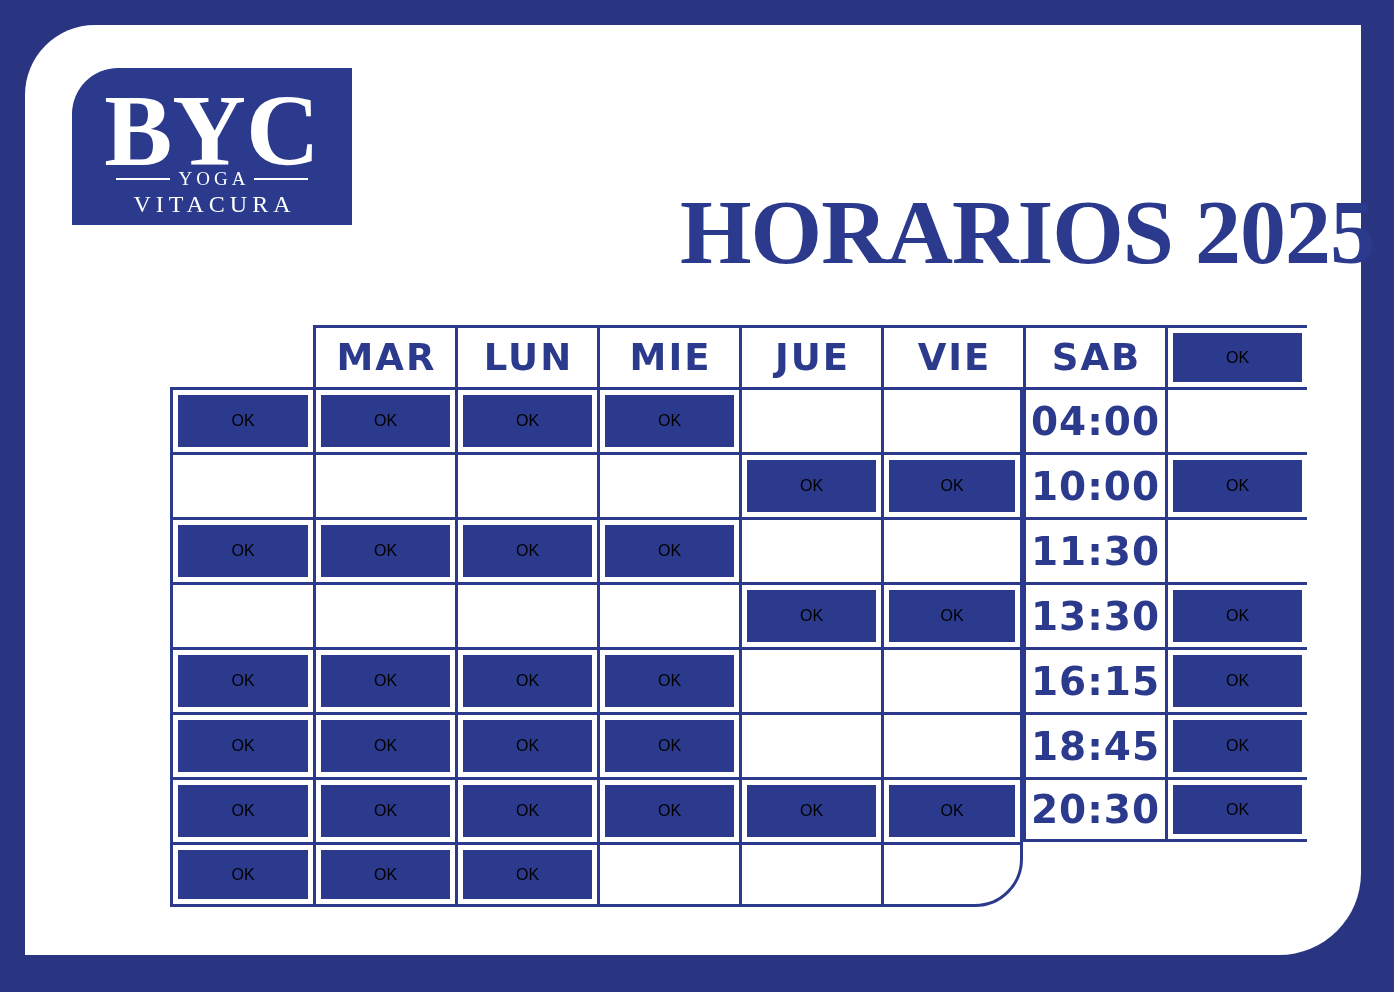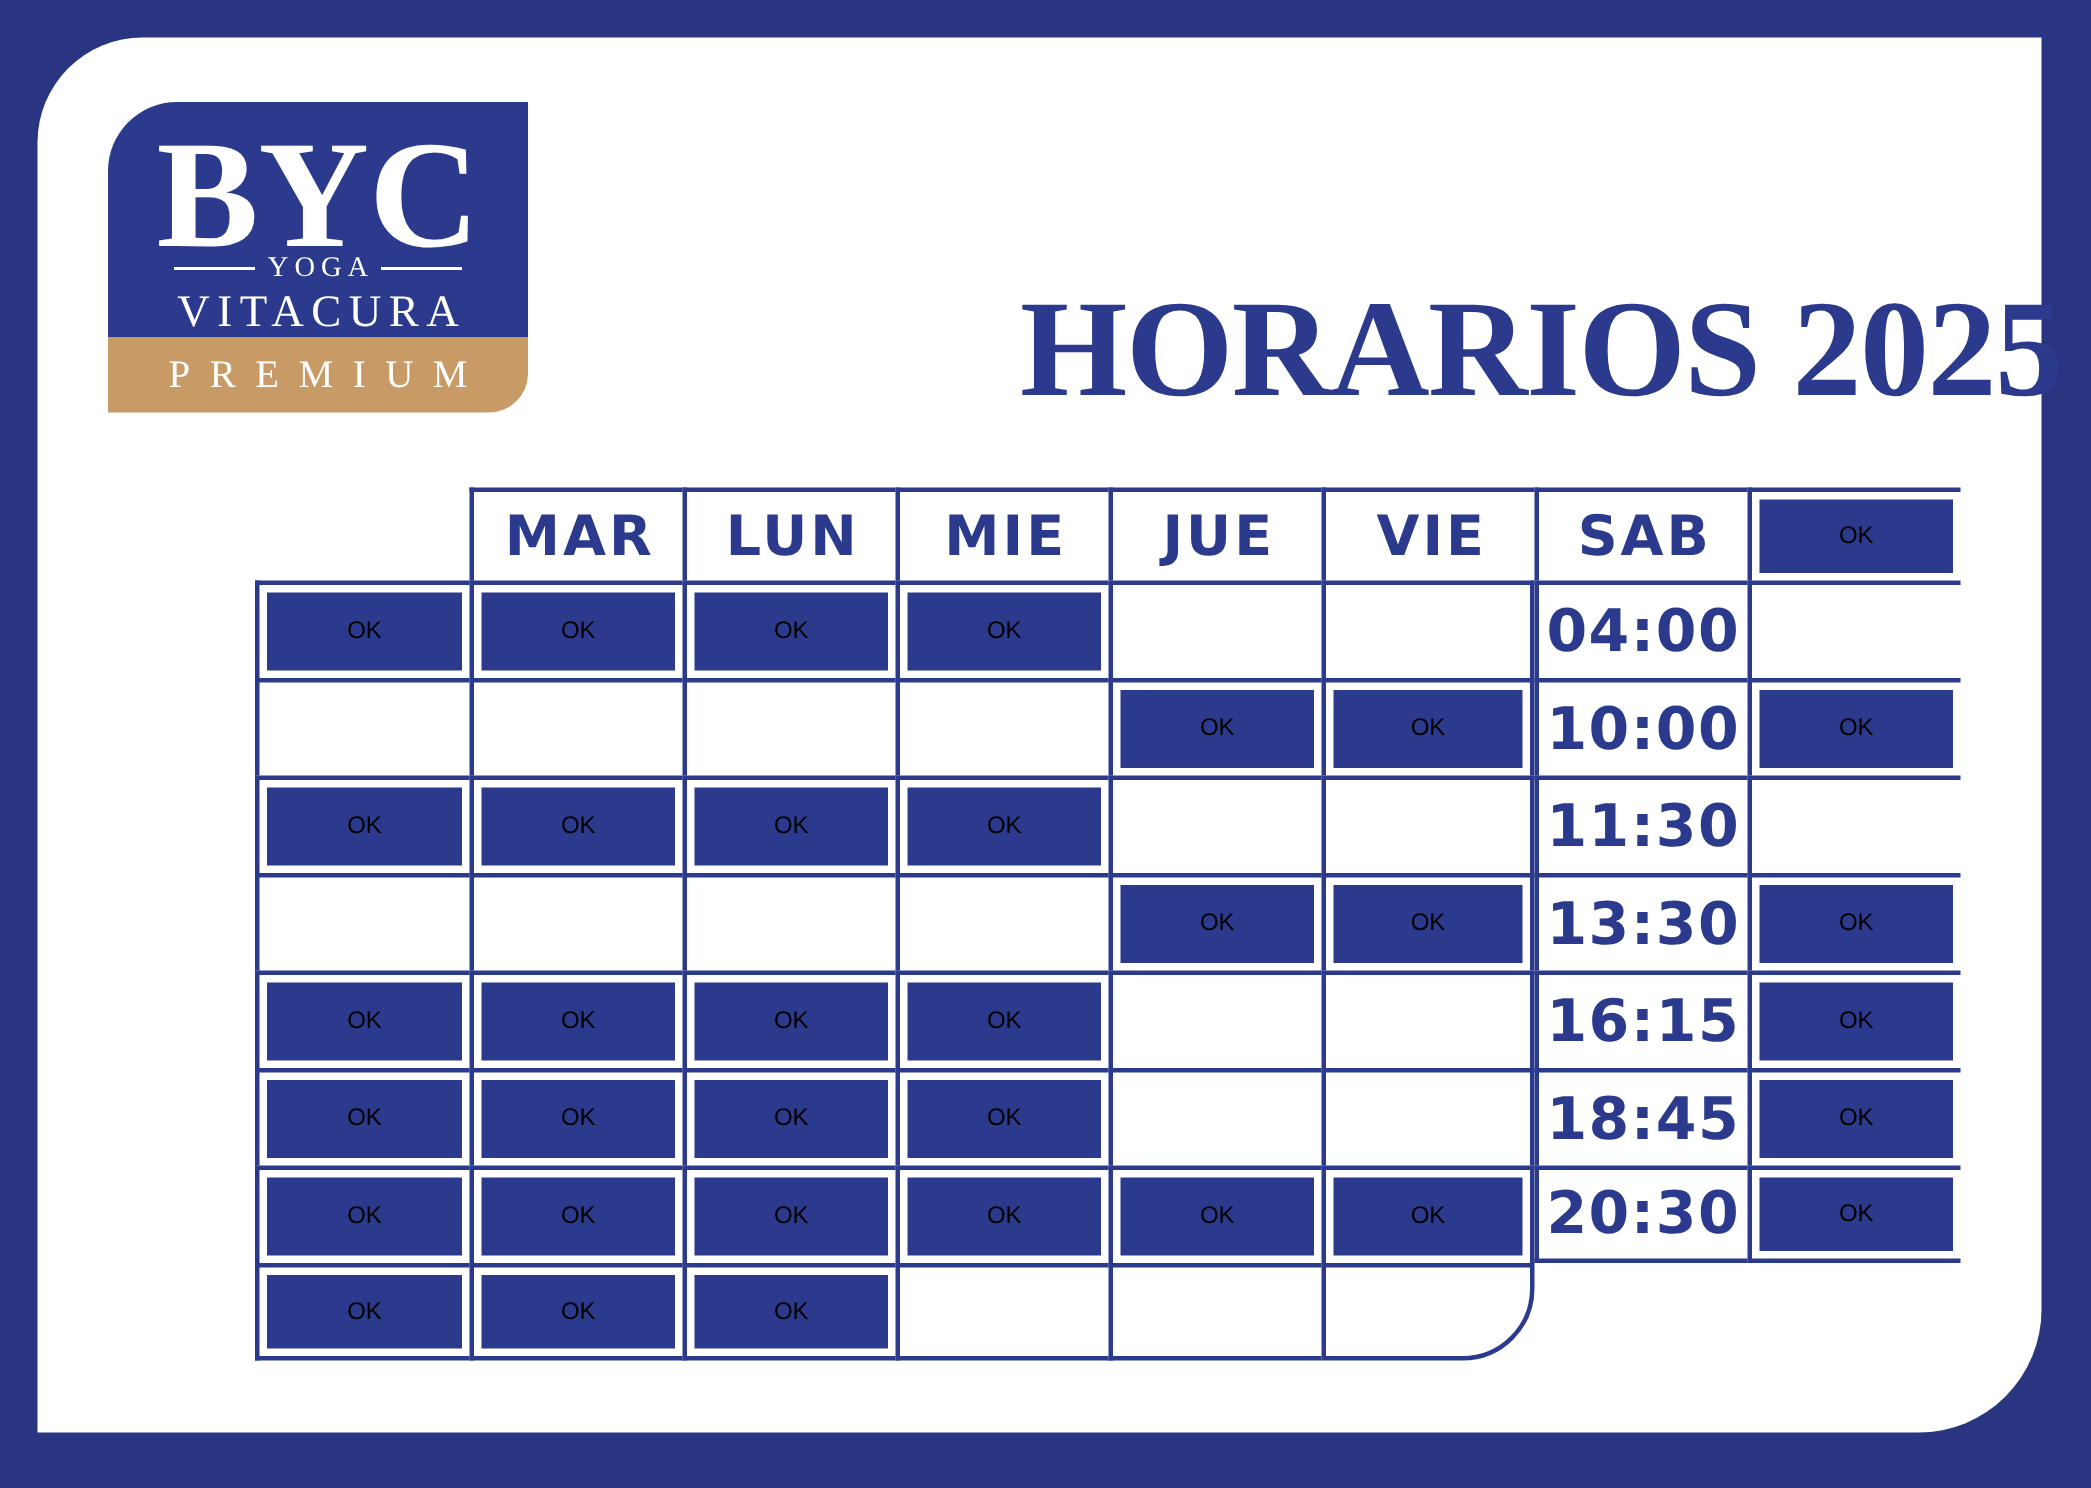--- a/index.html
+++ b/index.html
@@ -35,21 +35,21 @@
   .logo-divider{
     display:flex;align-items:center;gap:9px;
     margin-top:-14px;color:var(--white);
   }
   .rule{width:54px;height:2px;background:var(--white);}
   .logo-yoga{
     font-family:"Liberation Serif",serif;font-size:19px;
     letter-spacing:4px;margin-right:-4px;color:var(--white);
   }
   .logo-vitacura{
-    font-family:"Liberation Serif",serif;font-size:30px;
+    font-family:"Liberation Serif",serif;font-size:24px;
     letter-spacing:5px;margin-right:-5px;margin-top:1px;color:var(--white);
   }
   .logo-gold{
     height:50px;background:var(--gold);
     border-bottom-right-radius:26px;
     display:flex;align-items:center;justify-content:center;
   }
   .logo-premium{
     font-family:"Liberation Serif",serif;font-size:26px;
     letter-spacing:13px;margin-right:-13px;color:var(--white);
@@ -105,23 +105,20 @@
     <div class="logo">
       <div class="logo-blue">
         <div class="logo-byc">BYC</div>
         <div class="logo-divider">
           <span class="rule"></span>
           <span class="logo-yoga">YOGA</span>
           <span class="rule"></span>
         </div>
         <div class="logo-vitacura">VITACURA</div>
       </div>
-      <div class="logo-gold">
-        <span class="logo-premium">PREMIUM</span>
-      </div>
     </div>
 
     <h1 class="title">HORARIOS 2025</h1>
 
     <div class="schedule" id="schedule">
         <div class="cell corner"></div>
         <div class="cell head-cell">
           <div class="day-head">MAR</div>
         </div>
         <div class="cell head-cell">

